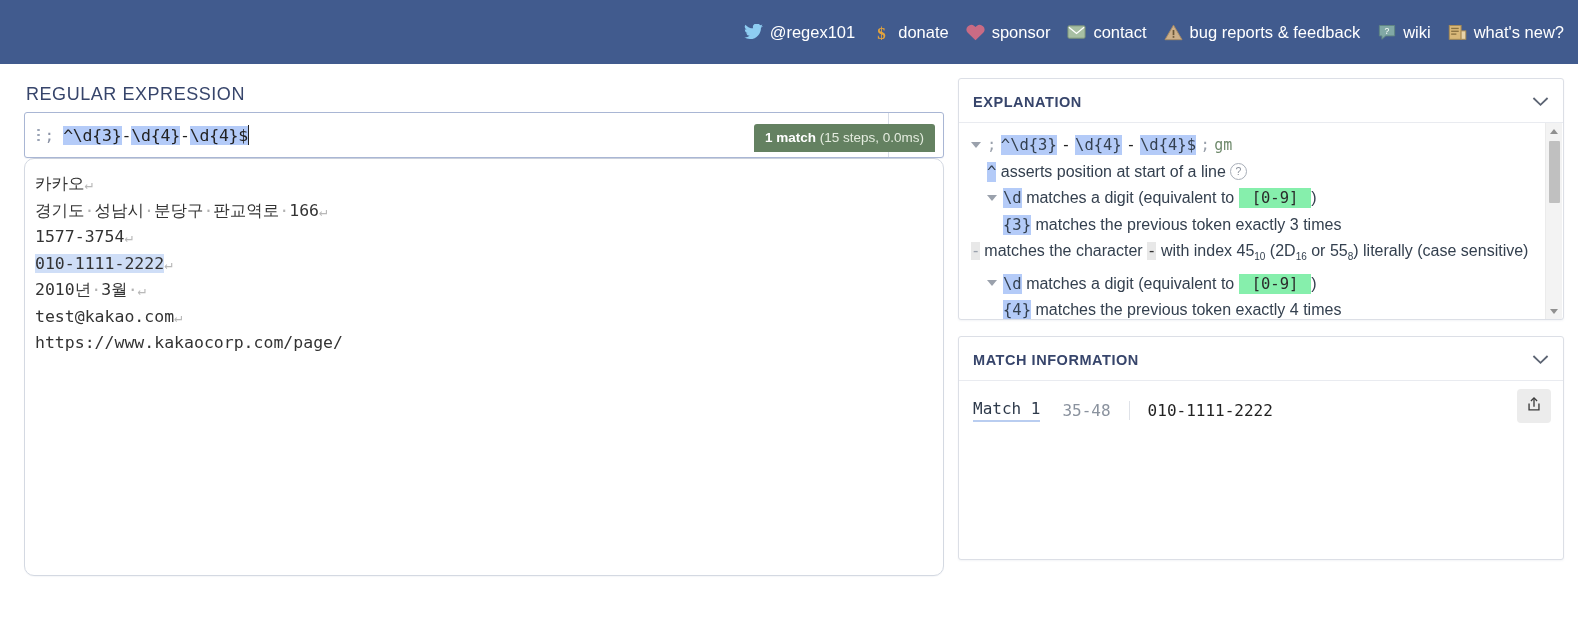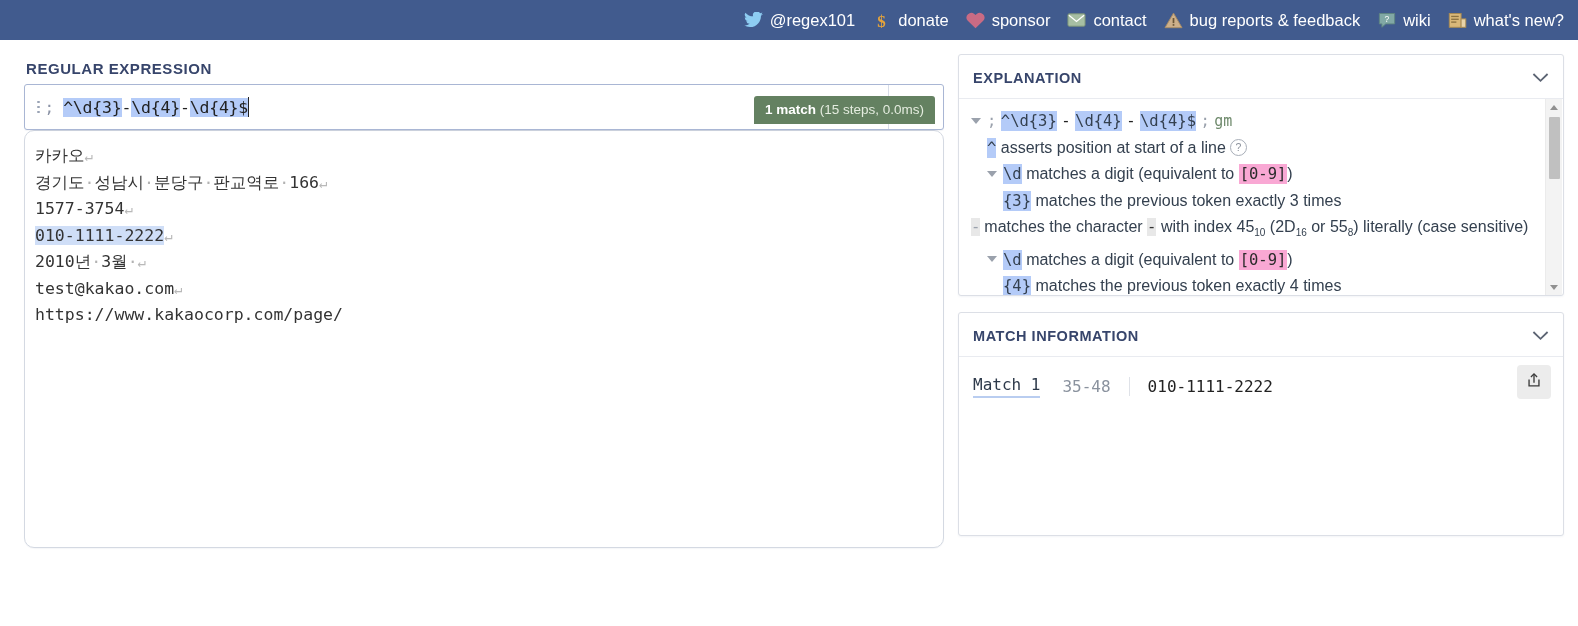--- a/index.html
+++ b/index.html
@@ -10,21 +10,21 @@
     width: 1578px;
     height: 626px;
     background: #ffffff;
     font-family: "Liberation Sans", sans-serif;
     overflow: hidden;
     color: #333;
   }
 
   
   .topnav {
-    height: 40px;
+    height: 64px;
     background: #415b8e;
     display: flex;
     align-items: center;
     justify-content: flex-end;
     padding-right: 14px;
     box-sizing: border-box;
   }
   .nav-item {
     display: flex;
     align-items: center;
@@ -58,24 +58,24 @@
     position: relative;
   }
   .right-col {
     width: 620px;
     box-sizing: border-box;
     padding: 14px 14px 0 0;
   }
 
   
   .section-label {
-    font-size: 15px;
+    font-size: 18px;
     letter-spacing: .55px;
     color: #37456b;
-    font-weight: 700;
+    font-weight: 400;
     padding: 20px 0 7px 2px;
   }
 
   
   .regex-zone { position: relative; }
   .match-badge {
     position: absolute;
     right: 9px;
     top: 12px;
     background: #648161;
@@ -239,22 +239,22 @@
     padding: 1px 0;
   }
   .tok-plain {
     font-family: "DejaVu Sans Mono", monospace;
     font-size: 15.5px;
     color: #222;
   }
   .tok-class {
     font-family: "DejaVu Sans Mono", monospace;
     font-size: 15.5px;
-    background: #f9a8d4;
-    padding: 1px 1px;
+    background: #86efac;
+    padding: 1px 13px;
     color: #2b2b2b;
   }
   .tok-gray {
     font-family: "DejaVu Sans Mono", monospace;
     font-size: 15.5px;
     background: #e8e8e8;
     color: #333;
   }
   .semi-gray { color: #9aa1ac; font-family: "DejaVu Sans Mono", monospace; font-size: 15.5px; }
   .flags-inline { color: #6f8a6c; font-family: "DejaVu Sans Mono", monospace; font-size: 15px; }

